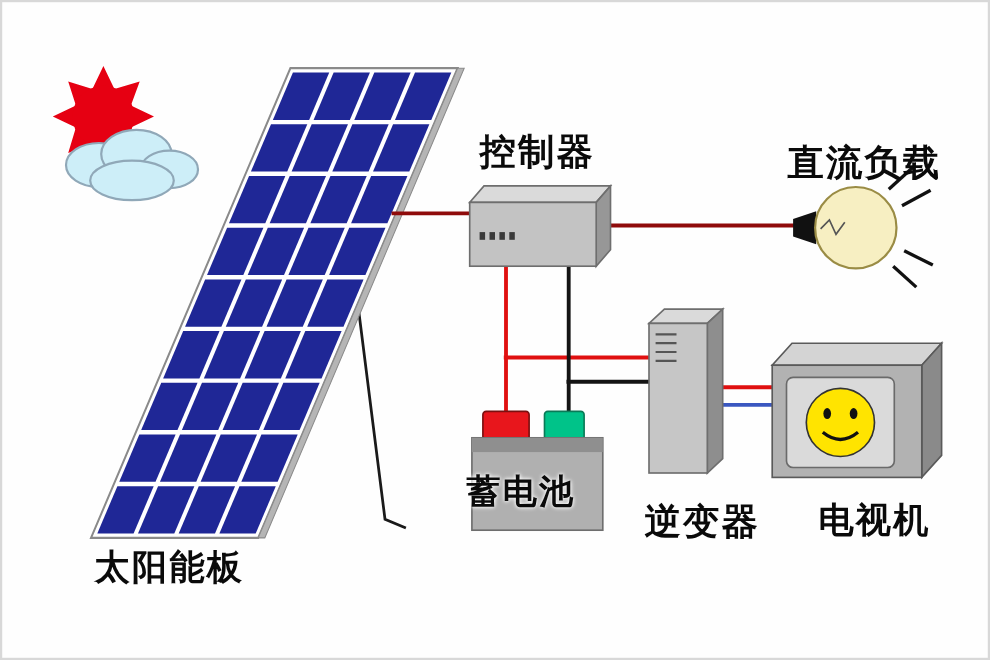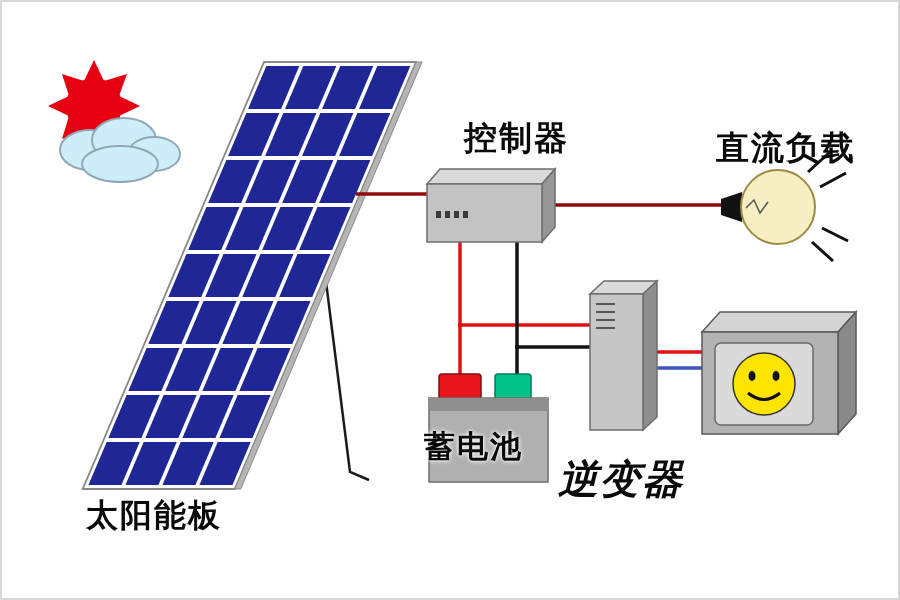--- a/index.html
+++ b/index.html
@@ -15,26 +15,26 @@
   }
   svg.scene { position: absolute; left: 0; top: 0; }
   .label {
     position: absolute;
     font-weight: bold;
     color: #0a0a0a;
     white-space: nowrap;
     letter-spacing: 2px;
     font-family: "Liberation Sans", "DejaVu Sans", sans-serif;
   }
-  .label-controller { left: 434px; top: 114px; font-size: 33px; margin-left: 28px; }
+  .label-controller { left: 434px; top: 114px; font-size: 33px; }
   .label-dcload     { left: 714px; top: 124px; font-size: 33px; }
   .label-panel      { left: 84px;  top: 492px; font-size: 32px; }
   .label-battery    { left: 422px; top: 424px; font-size: 31px;
                       text-shadow: 0 0 3px #fff, 0 0 5px #fff; }
-  .label-inverter   { left: 556px; top: 450px; font-size: 40px; font-style: italic; }
+  .label-inverter   { left: 584px; top: 450px; font-size: 33px; }
   .label-tv         { left: 742px; top: 450px; font-size: 32px; }
 </style>
 </head>
 <body>
 
 <div class="canvas">
 
   <svg class="scene" width="900" height="600" viewBox="0 0 900 600">
 
     <g>
@@ -155,13 +155,14 @@
         <path d="M746 391 Q762 404 778 391" fill="none" stroke="#111" stroke-width="3"></path>
       </g>
     </g>
   </svg>
 
   <div class="label label-controller">控制器</div>
   <div class="label label-dcload">直流负载</div>
   <div class="label label-panel">太阳能板</div>
   <div class="label label-battery">蓄电池</div>
   <div class="label label-inverter">逆变器</div>
+  <div class="label label-tv">电视机</div>
 </div>
 
 </body></html>

